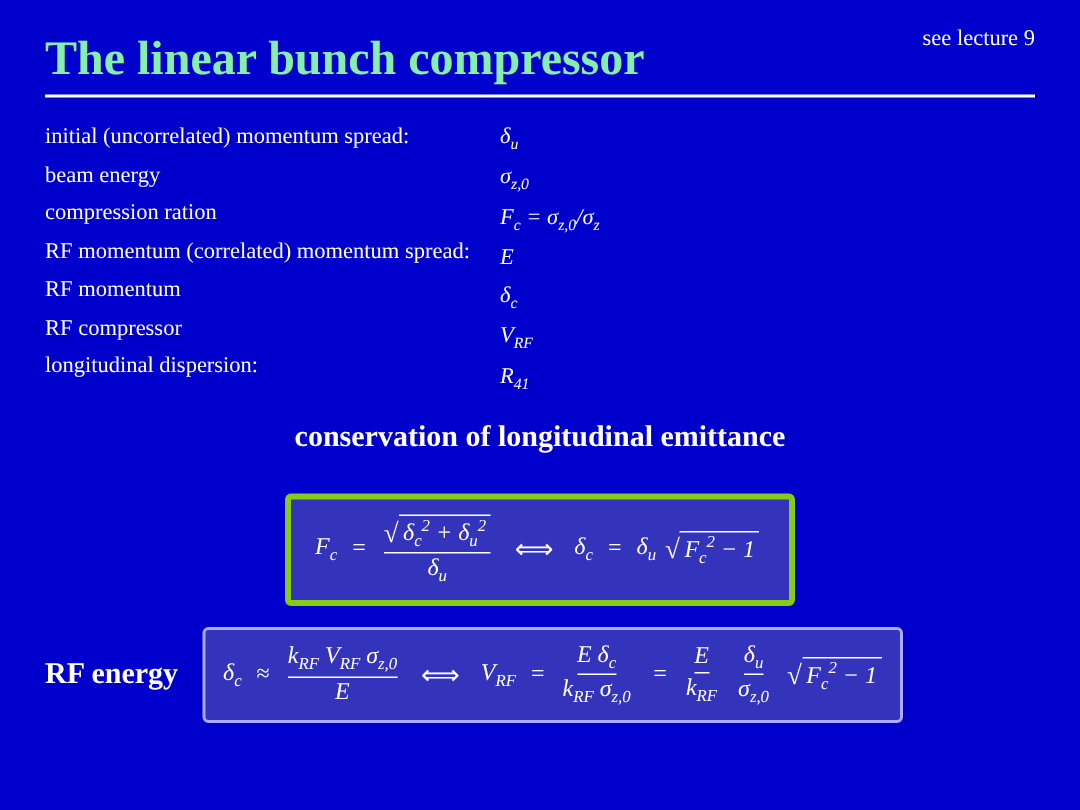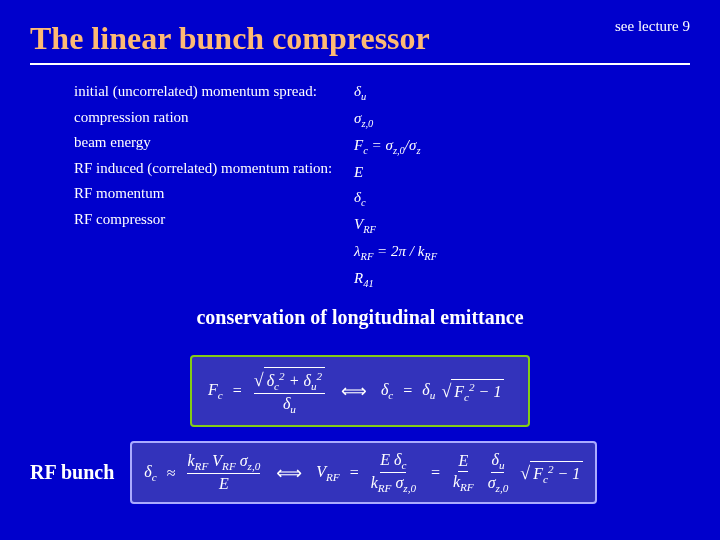--- a/index.html
+++ b/index.html
@@ -25,42 +25,41 @@
       position: absolute;
       top: 18px;
       right: 30px;
       font-size: 15px;
       color: white;
     }
 
     .title {
       font-size: 32px;
       font-weight: bold;
-      color: #fdba74;
+      color: #86efac;
       margin-bottom: 6px;
       margin-top: 2px;
     }
 
     .divider {
       border: none;
       border-top: 2px solid white;
       margin-bottom: 14px;
     }
 
     .content-area {
       display: flex;
       flex-direction: row;
       gap: 20px;
       margin-bottom: 10px;
     }
 
     .labels-col {
       flex: 0 0 auto;
       min-width: 260px;
-      margin-left: 44px;
     }
 
     .labels-col p {
       font-size: 15px;
       line-height: 1.7;
       color: white;
     }
 
     .symbols-col {
       flex: 0 0 auto;
@@ -80,21 +79,21 @@
 
     .section-title {
       font-size: 20px;
       font-weight: bold;
       color: white;
       margin-bottom: 6px;
     }
 
     .formula-box {
       background: #3333bb;
-      border: 2px solid #84cc16;
+      border: 4px solid #84cc16;
       border-radius: 4px;
       padding: 10px 16px;
       display: inline-block;
       min-width: 340px;
     }
 
     .rf-section {
       margin-top: 14px;
       display: flex;
       align-items: center;
@@ -183,25 +182,26 @@
 <div class="slide">
 
   <span class="top-right">see lecture 9</span>
 
   <h1 class="title">The linear bunch compressor</h1>
   <hr class="divider">
 
   <div class="content-area">
     <div class="labels-col">
       <p>initial (uncorrelated) momentum spread:</p>
+      <p>beam energy</p>
       <p>compression ration</p>
-      <p>beam energy</p>
-      <p>RF induced (correlated) momentum ration:</p>
+      <p>RF momentum (correlated) momentum spread:</p>
       <p>RF momentum</p>
       <p>RF compressor</p>
+      <p>longitudinal dispersion:</p>
     </div>
     <div class="symbols-col">
 
       <p>
         <span class="math">δ<sub>u</sub></span>
       </p>
 
       <p>
         <span class="math">σ<sub>z,0</sub></span>
       </p>
@@ -215,23 +215,20 @@
       </p>
 
       <p>
         <span class="math">δ<sub>c</sub></span>
       </p>
 
       <p>
         <span class="math">V<sub>RF</sub></span>
       </p>
 
-      <p>
-        <span class="math">λ<sub>RF</sub> = 2π / k<sub>RF</sub></span>
-      </p>
 
       <p>
         <span class="math">R<sub>41</sub></span>
       </p>
     </div>
   </div>
 
   <div class="section">
     <div style="display:flex; align-items:center; gap:20px;flex-direction:column;">
       <div>
@@ -266,21 +263,21 @@
             <span class="sqrt-content">
               <span class="inline-math">F<sub>c</sub><sup>2</sup> − 1</span>
             </span>
           </span>
         </div>
       </div>
     </div>
   </div>
 
   <div class="rf-section">
-    <span class="rf-label">RF bunch</span>
+    <span class="rf-label">RF energy</span>
     <div class="rf-formula-box">
       <div class="formula-row">
 
         <span class="inline-math">δ<sub>c</sub></span>
         <span class="approx" style="font-style:normal;">≈</span>
         <span class="frac">
           <span class="num">
             <span class="inline-math">k<sub>RF</sub> V<sub>RF</sub> σ<sub>z,0</sub></span>
           </span>
           <span class="den">

